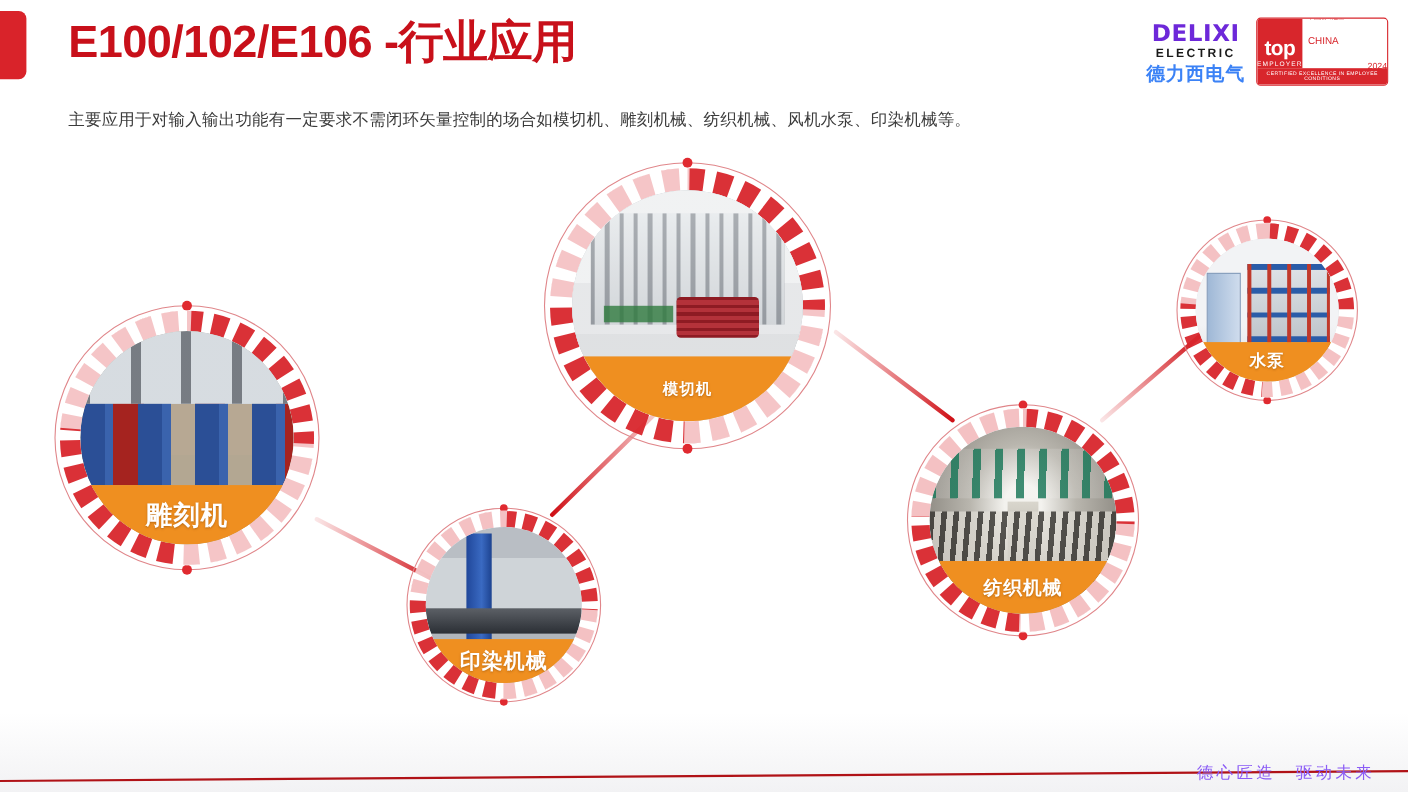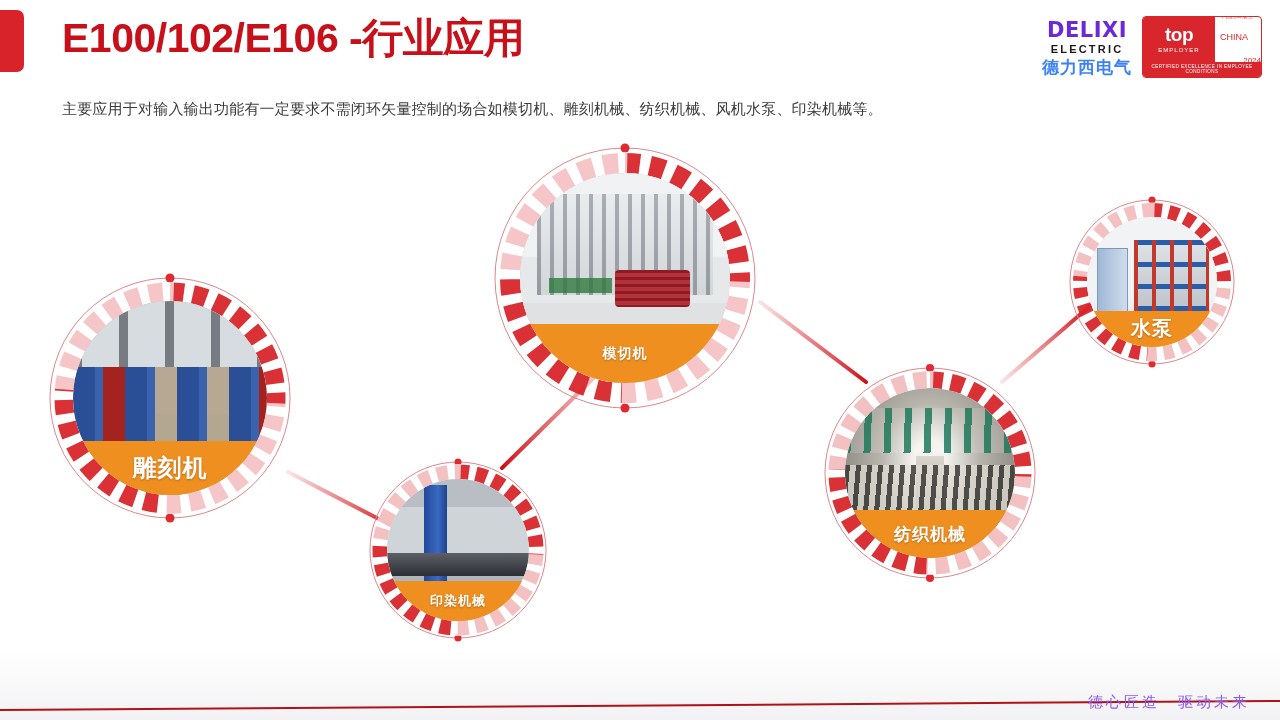--- a/index.html
+++ b/index.html
@@ -94,27 +94,27 @@
     border: 1px solid #d8262c;
     border-radius: 4px;
     overflow: hidden;
     background: #ffffff;
   }
   .top-badge-row {
     display: flex;
     height: 45px;
   }
   .top-badge-left {
-    width: 72px;
+    width: 41px;
     background: #d8262c;
     color: #fff;
     display: flex;
     flex-direction: column;
     align-items: center;
-    justify-content: center;
+    justify-content: flex-end;
     position: relative;
   }
   .top-badge-top {
     font-size: 19px;
     font-weight: bold;
     line-height: 0.95;
     letter-spacing: -0.5px;
   }
   .top-badge-employer {
     font-size: 6px;
@@ -399,36 +399,36 @@
     <div class="photo">
       <div class="ph-engrave"></div>
     </div>
     <div class="label" style="font-size:24px;">雕刻机</div>
   </div>
 
   <div class="node" style="left:387px; top:349px; width:142px; height:142px;">
     <div class="photo">
       <div class="ph-dye"></div>
     </div>
-    <div class="label" style="font-size:13px;">印染机械</div>
+    <div class="label" style="font-size:19px;">印染机械</div>
   </div>
 
   <div class="node" style="left:845px; top:258px; width:170px; height:170px;">
     <div class="photo">
       <div class="ph-textile">
           <span class="aisle"></span>
         </div>
     </div>
     <div class="label" style="font-size:17px;">纺织机械</div>
   </div>
 
   <div class="node" style="left:1087px; top:87px; width:130px; height:130px;">
     <div class="photo">
       <div class="ph-pump"></div>
     </div>
-    <div class="label" style="font-size:20px;">水泵</div>
+    <div class="label" style="font-size:15px;">水泵</div>
   </div>
 </div>
 
 <svg style="position:absolute; left:0; bottom:0; width:1280px; height:40px;" viewBox="0 0 1280 40" preserveAspectRatio="none">
   <line x1="0" y1="30" x2="1280" y2="21" stroke="#b01217" stroke-width="2"></line>
 </svg>
 <div class="footer-text">德心匠造　驱动未来</div>
 
 </body></html>

